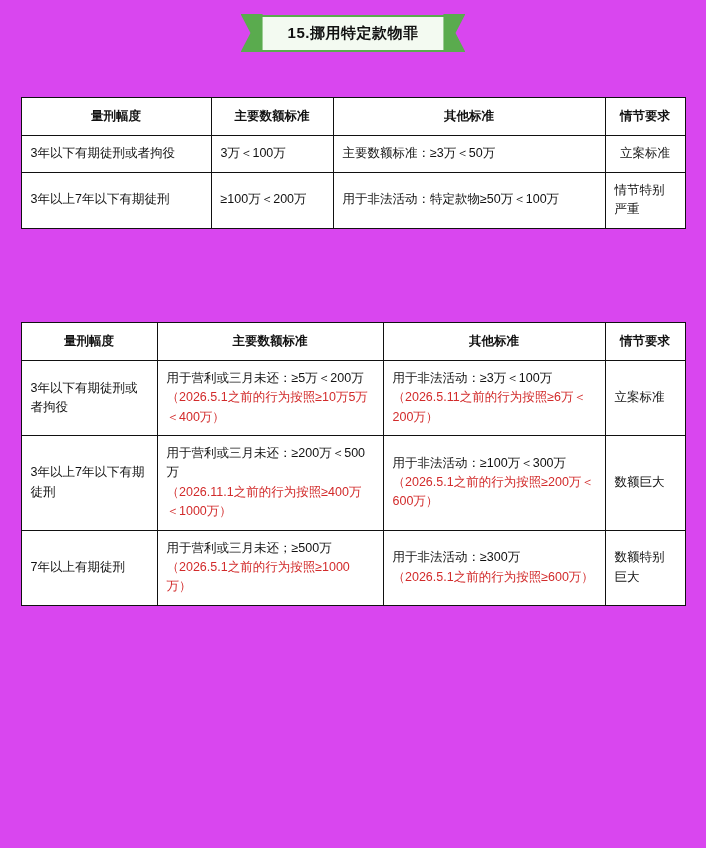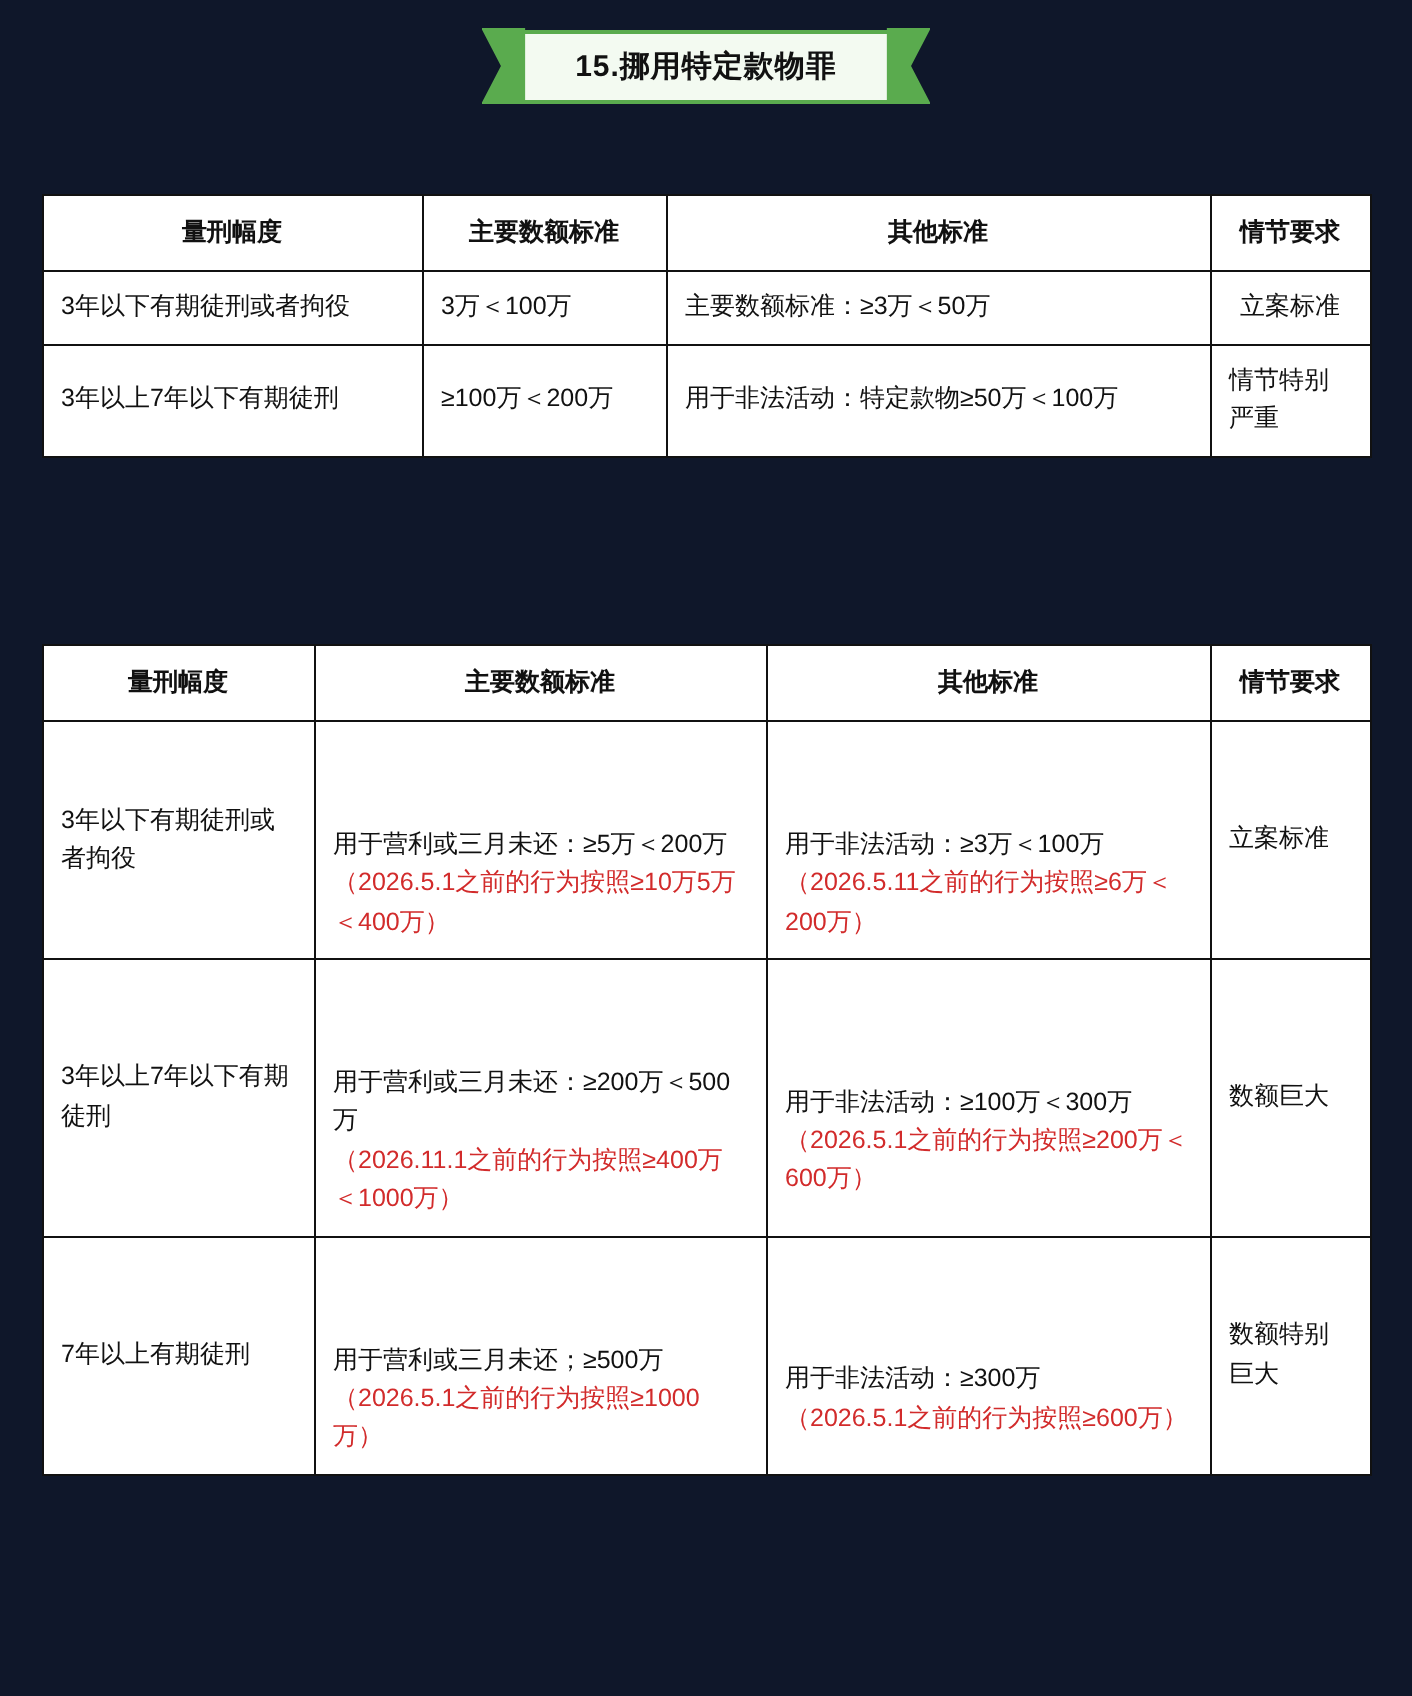--- a/index.html
+++ b/index.html
@@ -12,21 +12,21 @@
   body {
     font-family: "Liberation Sans", "DejaVu Sans", sans-serif;
     color: #111111;
     font-size: 13px;
     -webkit-font-smoothing: antialiased;
   }
   .page {
     width: 706px;
     min-height: 848px;
     position: relative;
-    background: #0f172a;
+    background: #d946ef;
   }
 
   
   .banner-wrap {
     display: flex;
     justify-content: center;
     align-items: center;
   }
   .banner {
     position: relative;
@@ -82,21 +82,20 @@
     font-weight: bold;
     text-align: center;
     padding: 9px 9px;
   }
   td .note {
     color: #d22b2b;
     display: block;
   }
   td .main {
     display: block;
-    margin-top: 44px;
   }
   .cell-center {
     text-align: center;
   }
 
   .spacer-top { height: 14px; }
   .gap-after-banner { height: 45px; }
   .gap-before-banner { height: 45px; }
   .gap-after-banner-2 { height: 48px; }
   .bottom-pad { height: 18px; }

